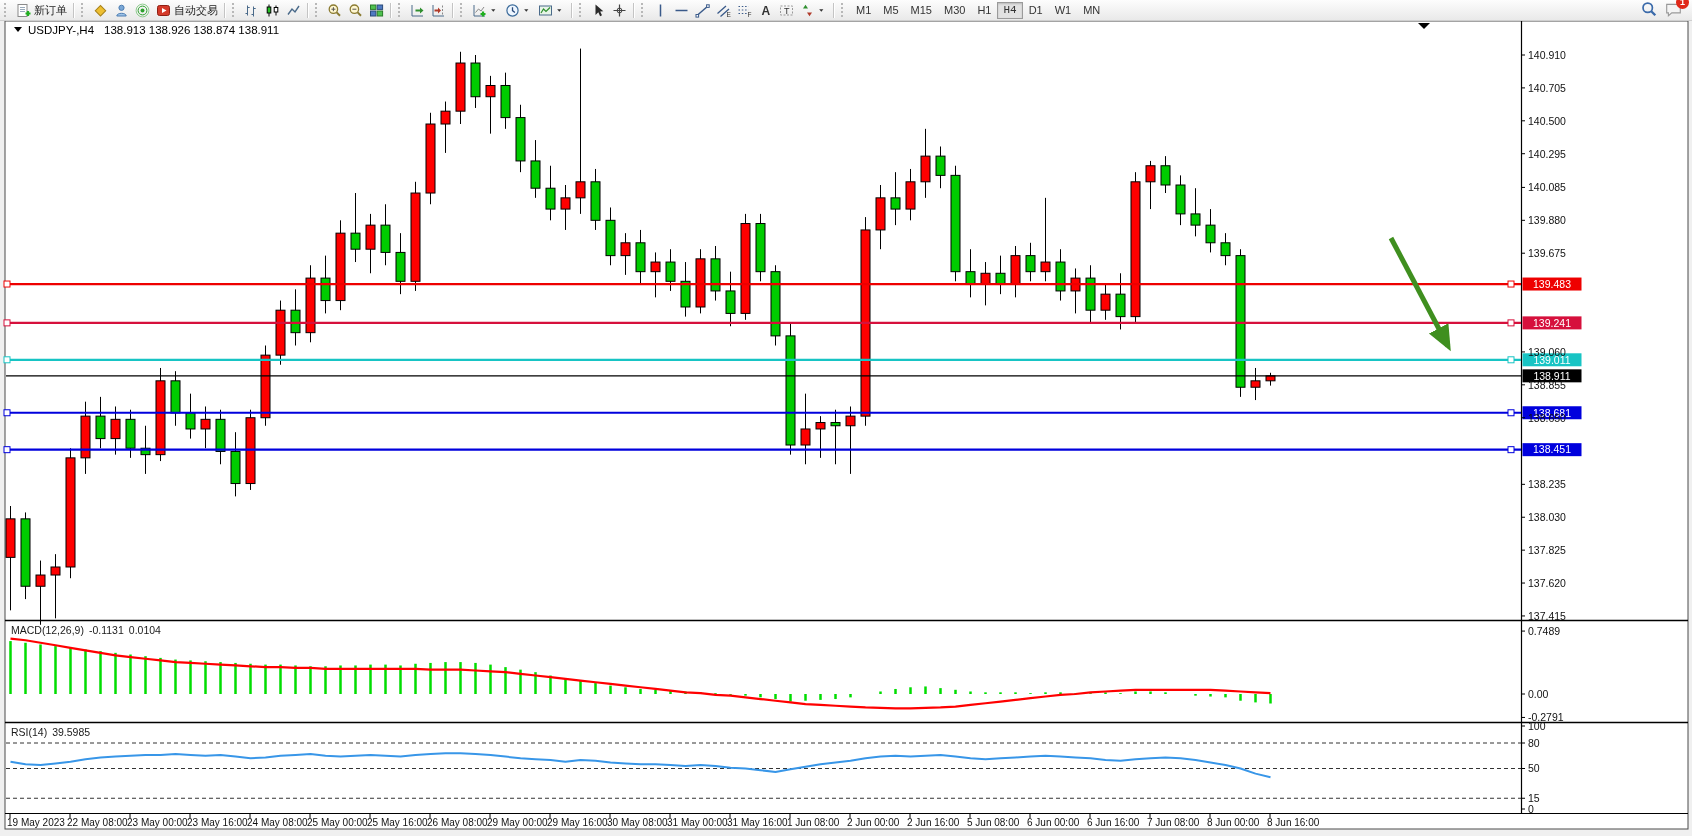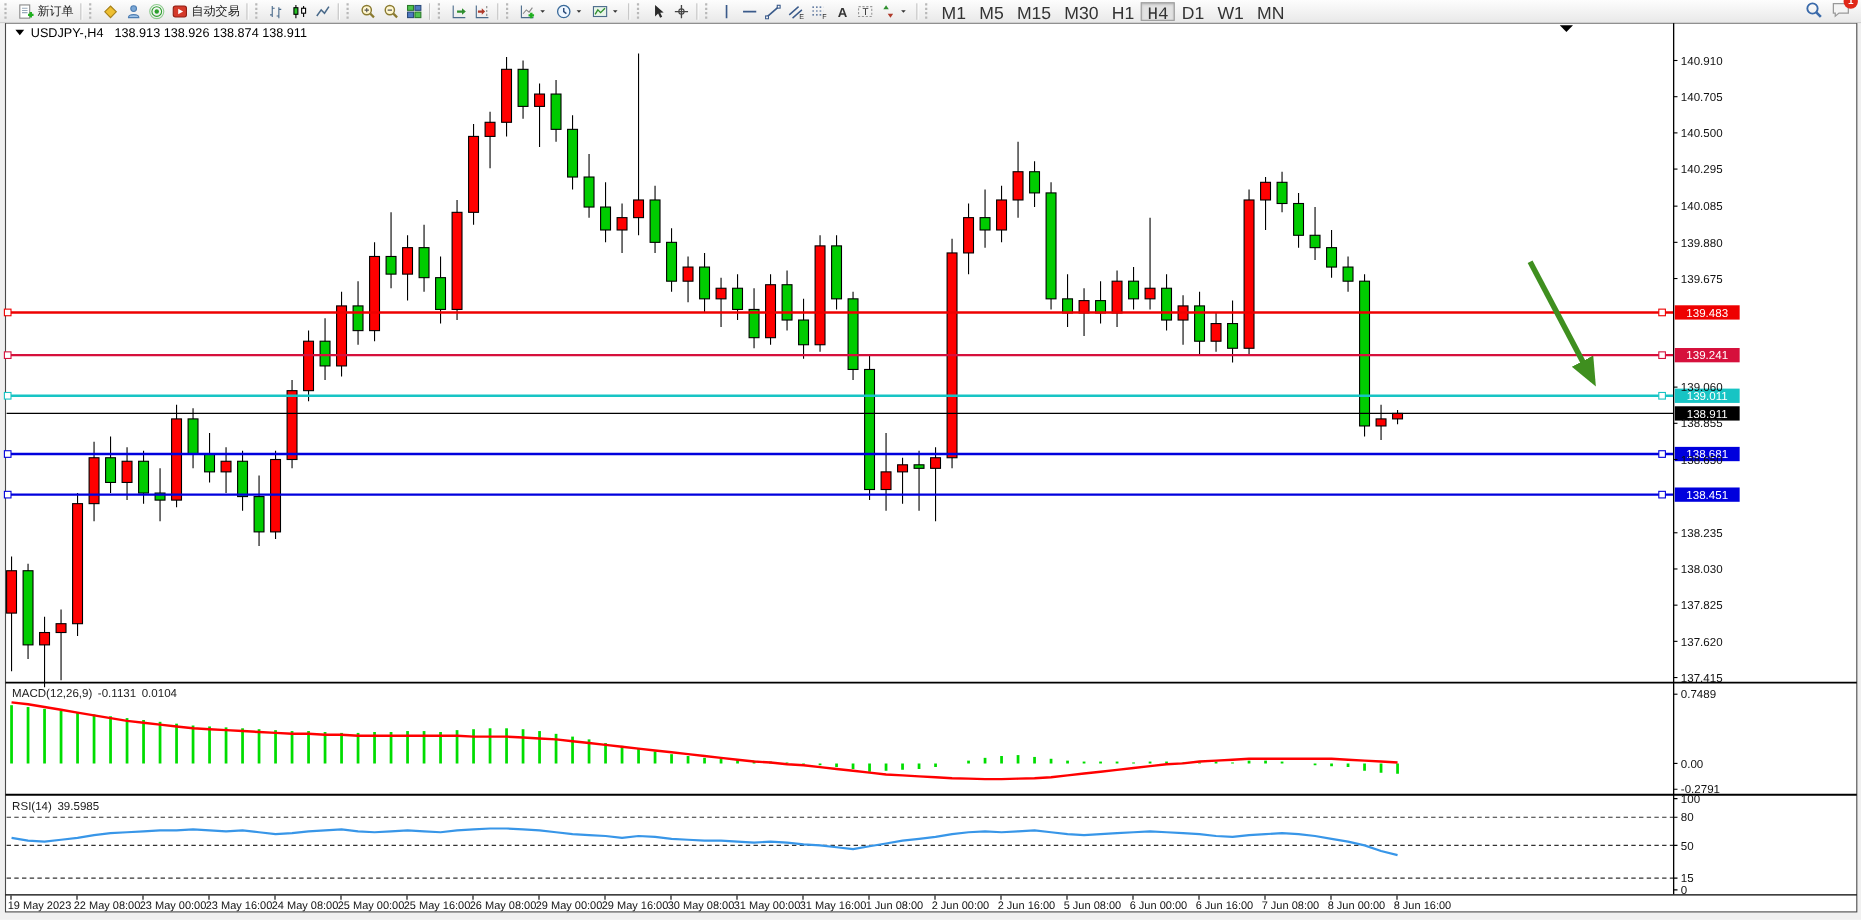--- a/index.html
+++ b/index.html
@@ -5,21 +5,21 @@
   html,body{margin:0;padding:0;background:#f0f0f0;font-family:"Liberation Sans",sans-serif;}
   #stage{position:relative;width:1692px;height:836px;background:#f0f0f0;overflow:hidden;}
   
   #toolbar{position:absolute;left:0;top:0;width:1692px;height:20px;display:flex;align-items:center;
     background:linear-gradient(#fdfdfd,#e9e9e9);border-bottom:1px solid #cfcfcf;z-index:5;font-size:11px;color:#222;}
   .grip{width:5px;height:14px;margin:0 2px 0 4px;border-left:2px dotted #b8b8b8;}
   .tb{display:flex;align-items:center;gap:3px;border:0;background:transparent;padding:1px 3px;height:18px;cursor:default;font-size:11px;color:#222;font-family:"Liberation Sans",sans-serif;}
   .tb svg{display:block;}
   .tb .lbl{white-space:nowrap;}
   .sep{width:1px;height:15px;background:#c4c4c4;margin:0 3px;box-shadow:1px 0 0 #fff;}
-  .tf{border:1px solid transparent;background:transparent;font-size:16px;color:#333;padding:1px 5px;height:17px;font-family:"Liberation Sans",sans-serif;}
+  .tf{border:1px solid transparent;background:transparent;font-size:11px;color:#333;padding:1px 5px;height:17px;font-family:"Liberation Sans",sans-serif;}
   .tf.active{background:#e2e2e2;border:1px solid #9a9a9a;box-shadow:inset 0 1px 2px rgba(0,0,0,.18);font-family:Liberation Mono, monospace;}
   #tb-right{margin-left:auto;display:flex;align-items:center;gap:8px;padding-right:10px;}
   .badge{position:absolute;top:-5px;right:-7px;background:#e02818;color:#fff;border-radius:8px;
     font-size:9px;min-width:13px;height:13px;line-height:13px;text-align:center;font-weight:bold;}
   .chatwrap{position:relative;}
   svg text{font-family:"Liberation Sans",sans-serif;}
 </style>
 </head>
 <body>
 

